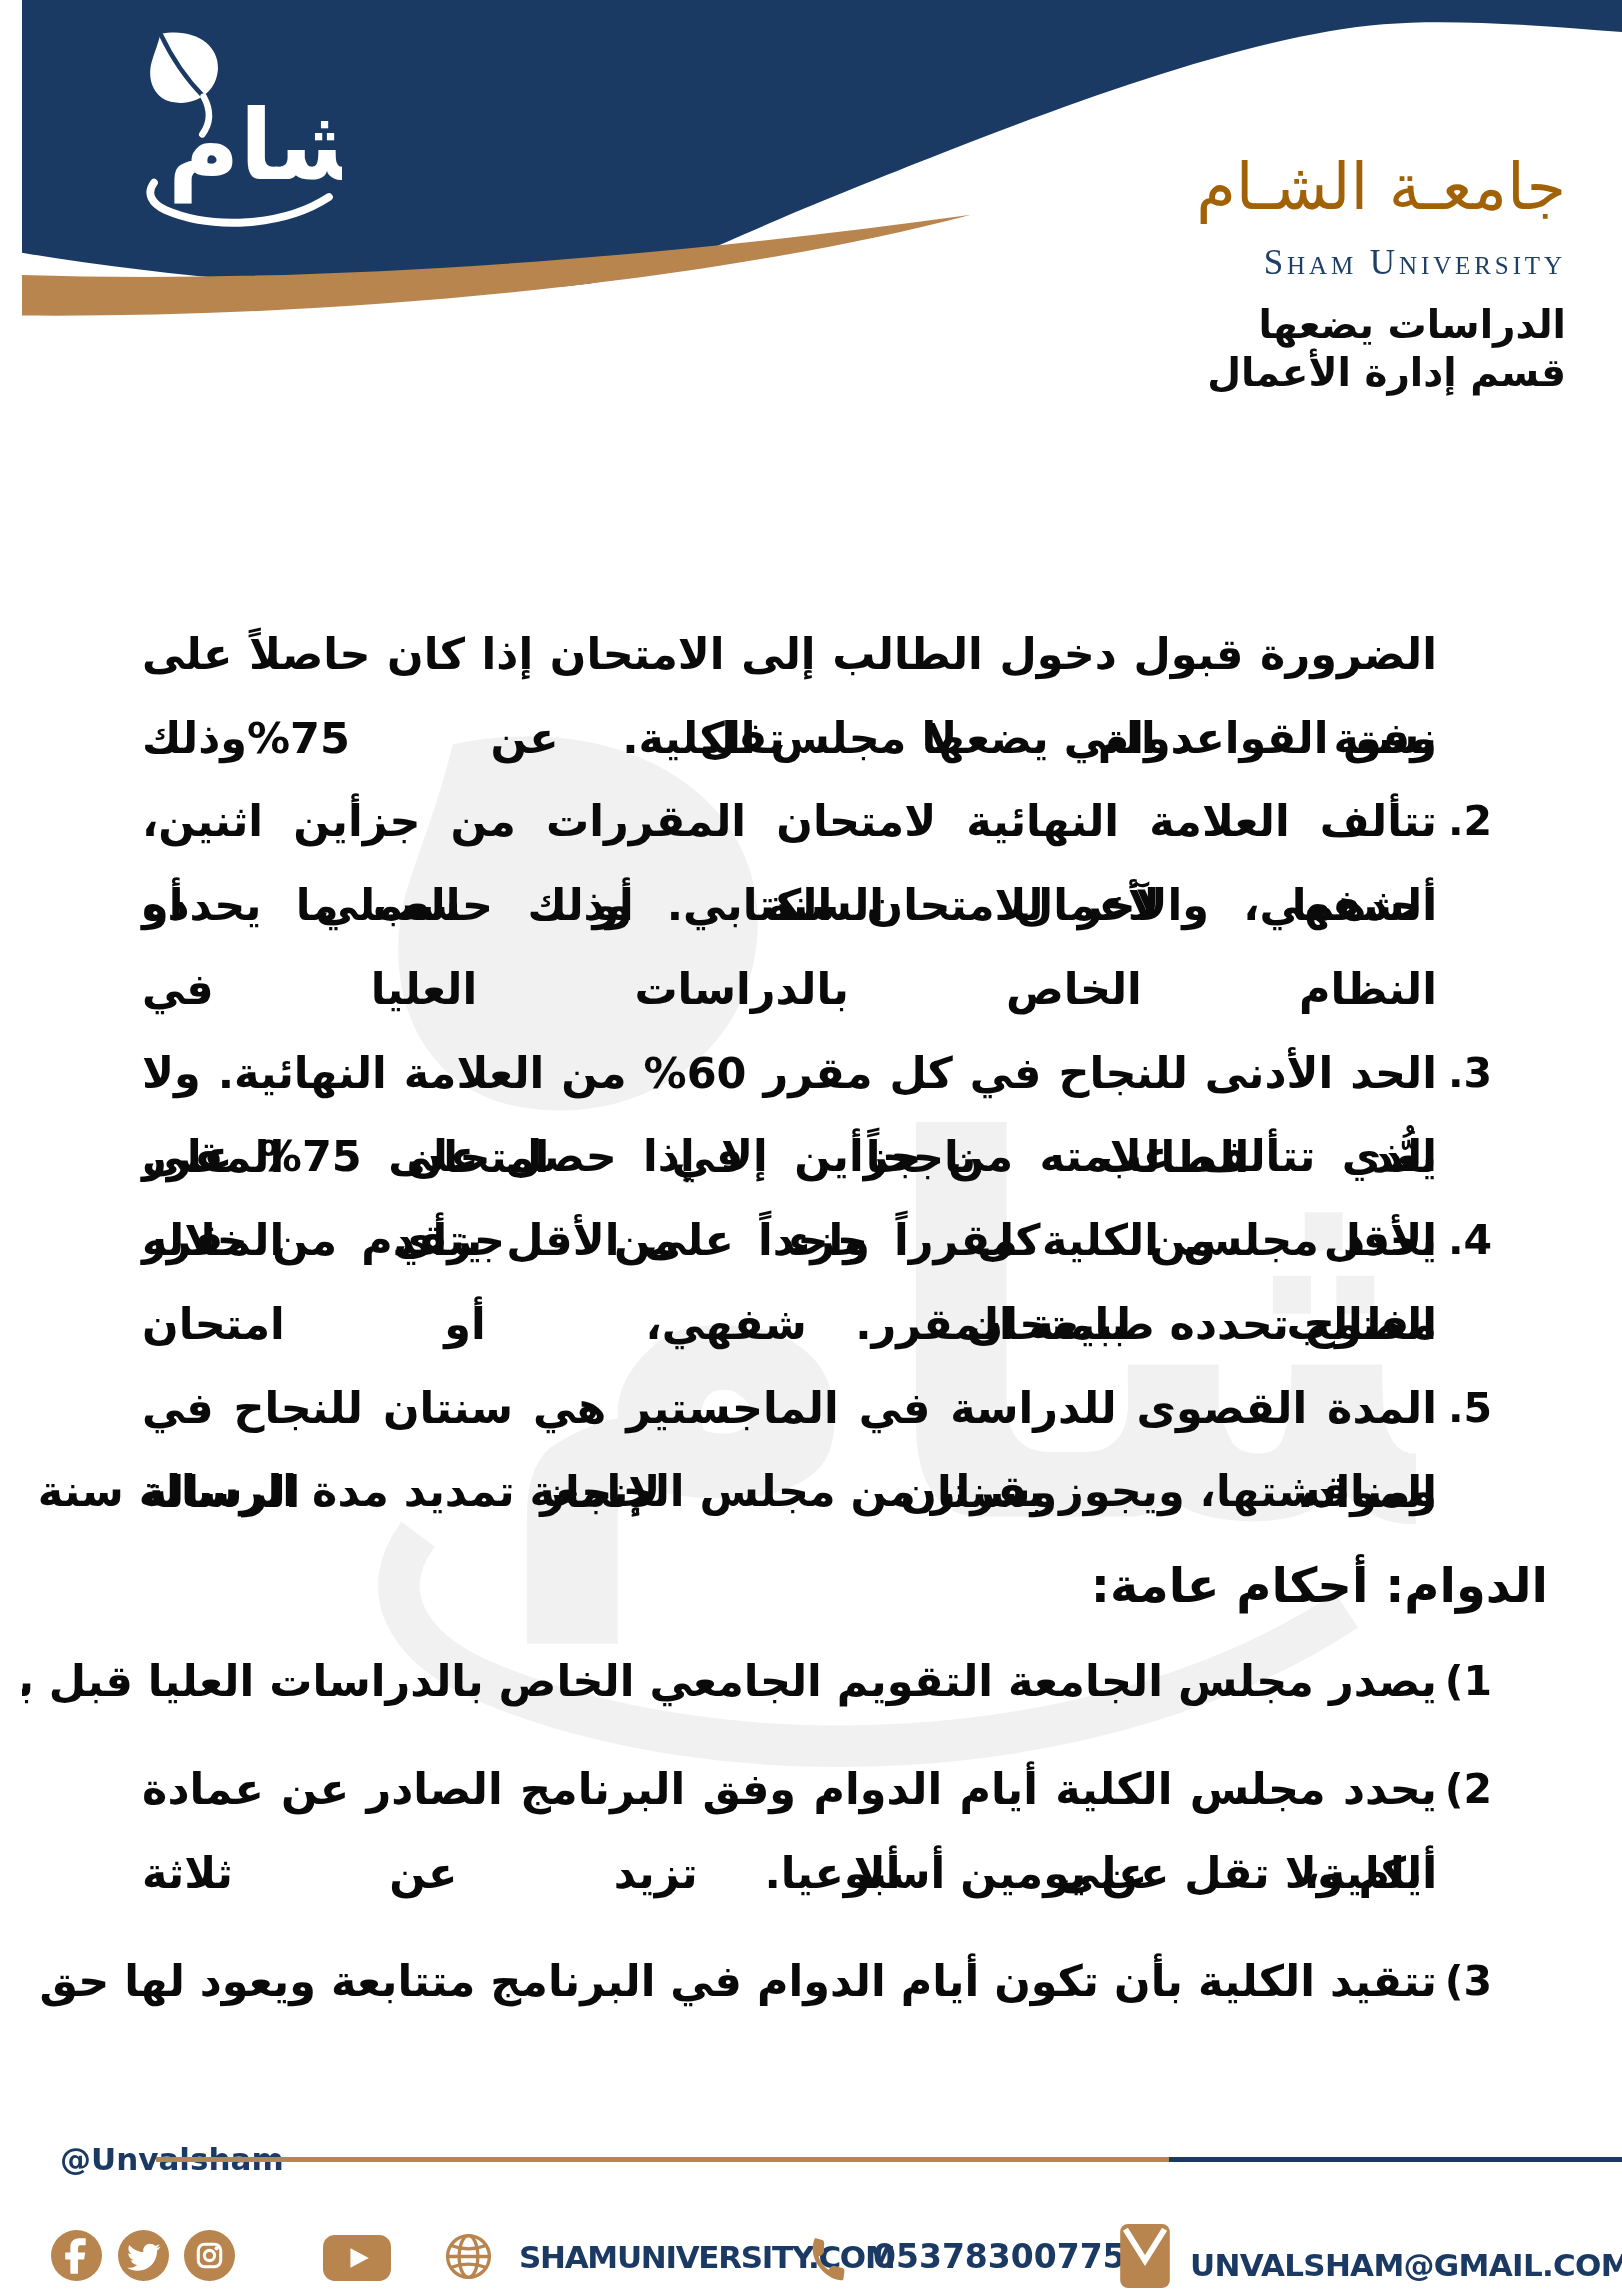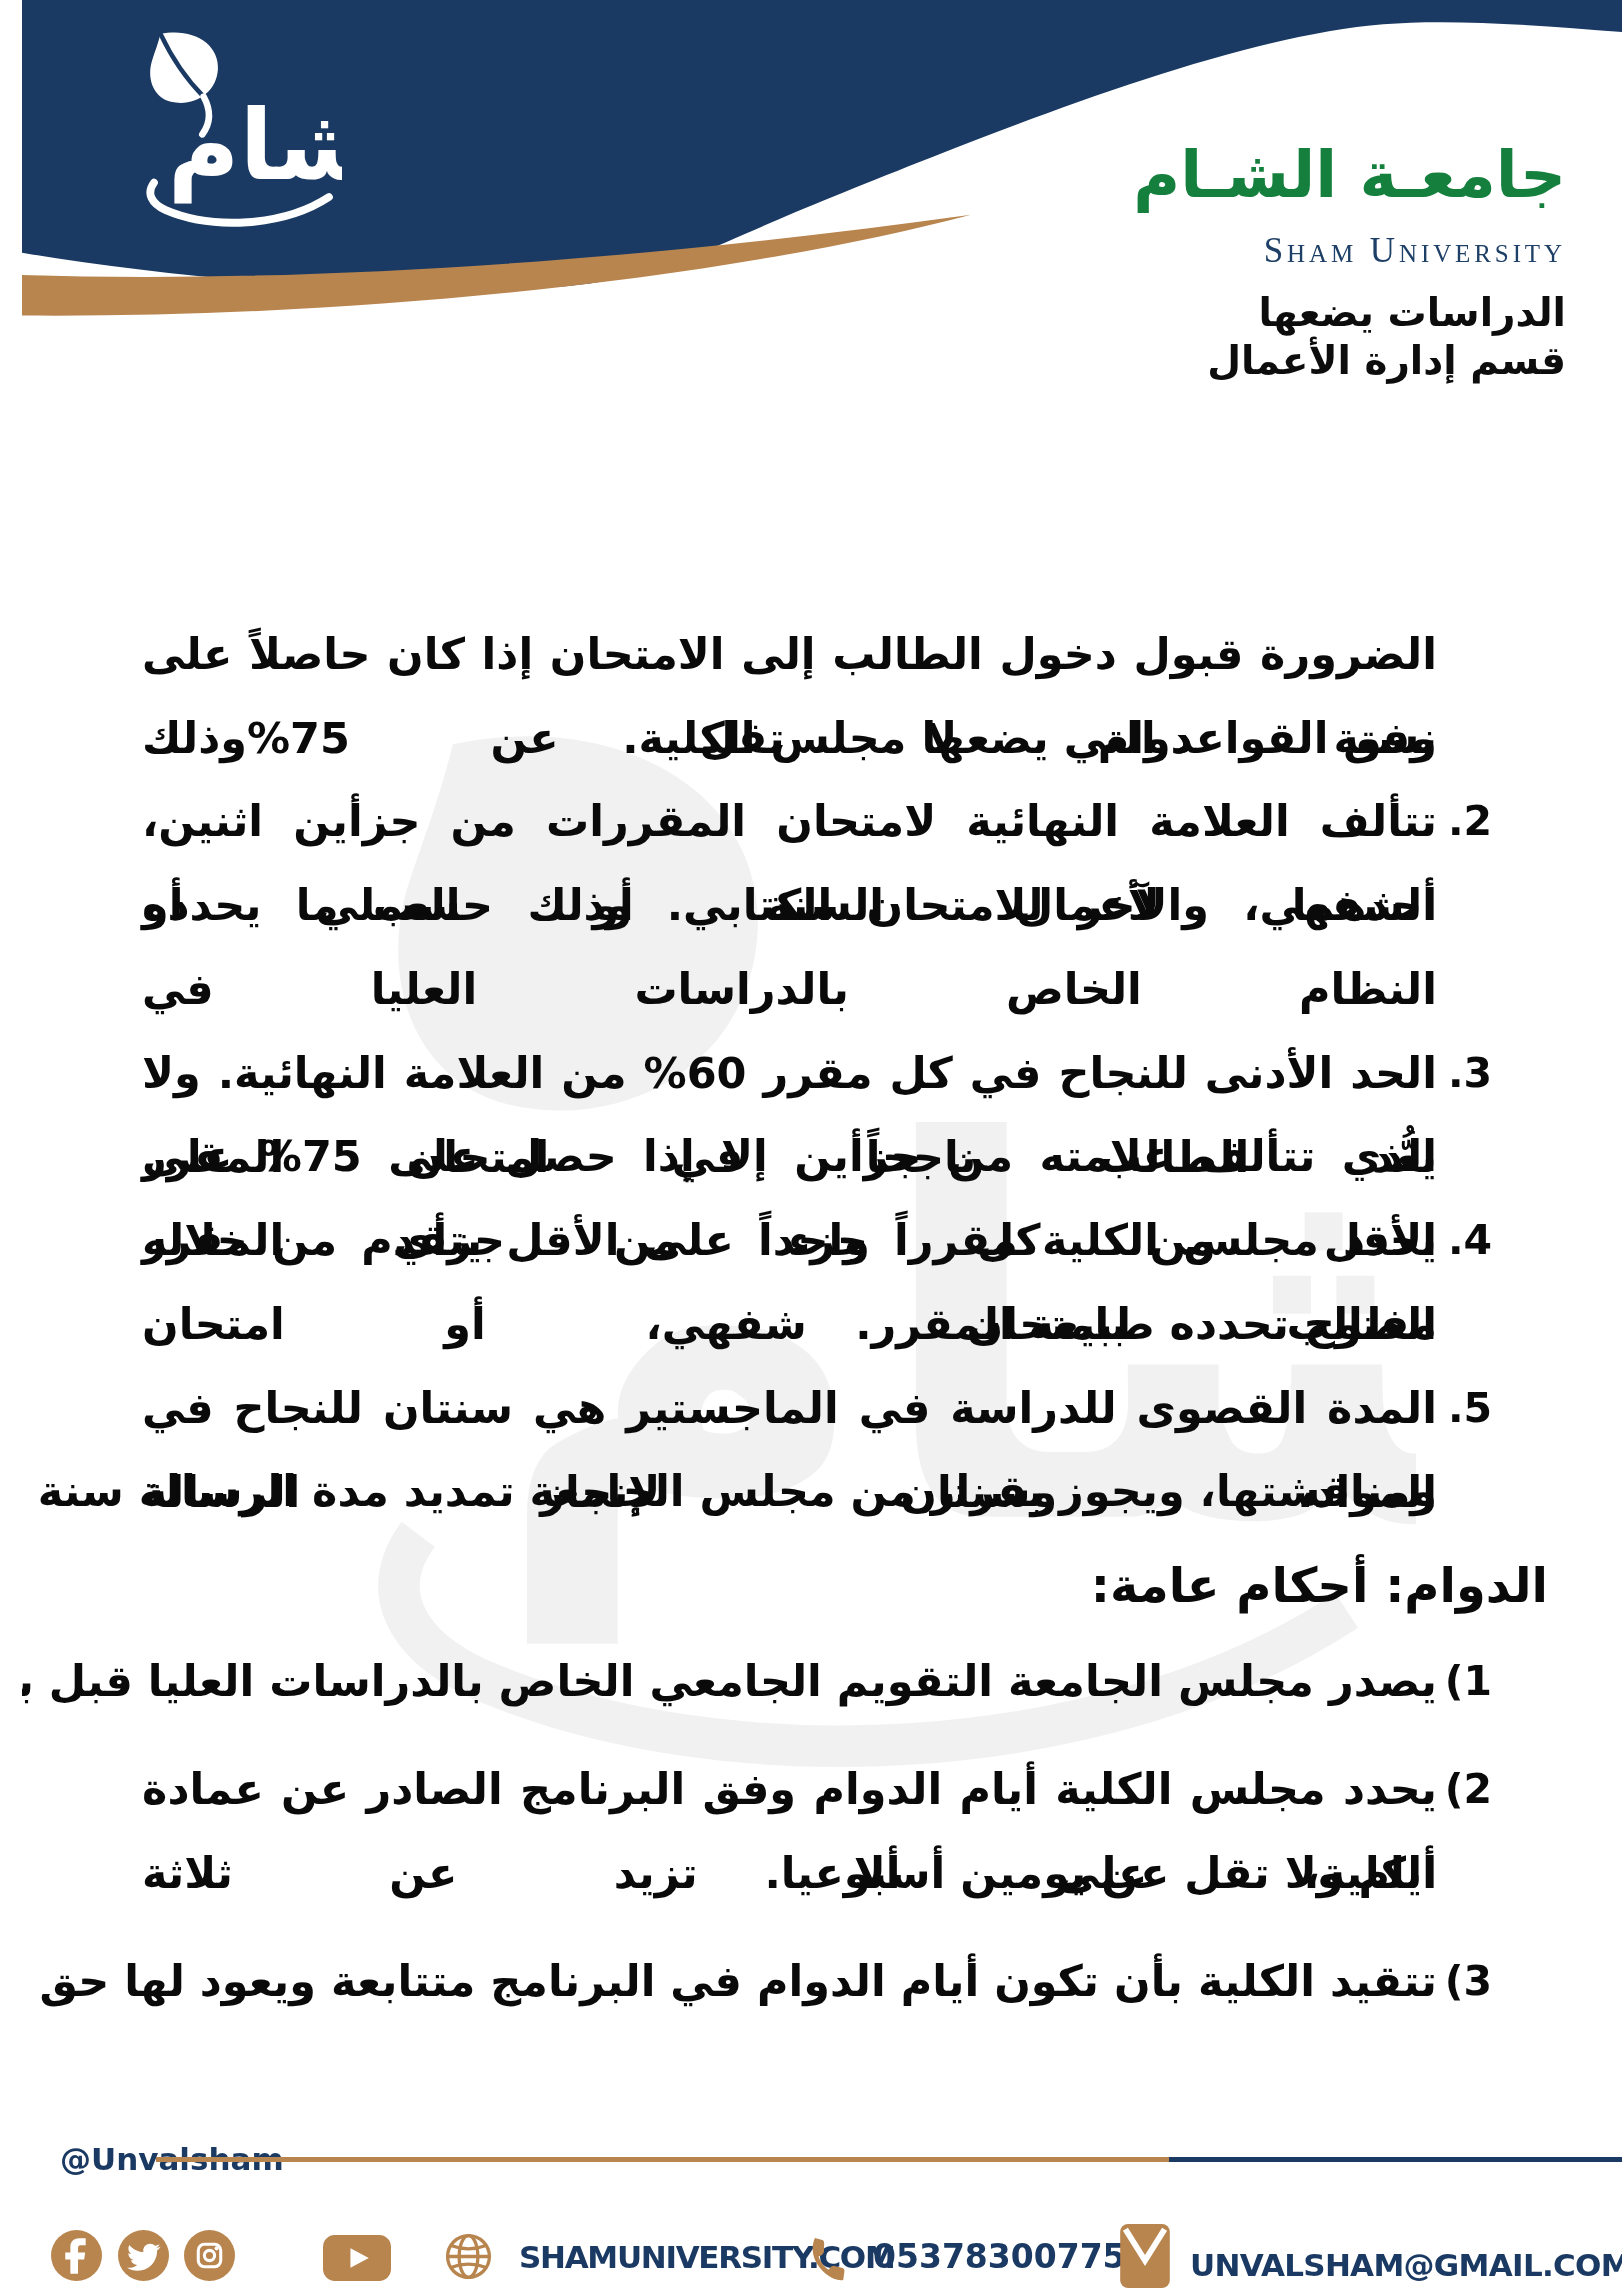--- a/index.html
+++ b/index.html
@@ -2,21 +2,21 @@
 <html lang="ar" dir="rtl" style="font-size:10.5px"><head>
 <meta charset="utf-8">
 <style>
   html,body{margin:0;padding:0;background:#ffffff;}
   .page{position:relative;width:1600px;height:2295px;background:#ffffff;overflow:hidden;
         font-family:"DejaVu Sans",sans-serif;}
   
   .hdr-svg{position:absolute;top:0;left:0;width:1623px;height:419px;}
   .logo{position:absolute;top:26px;left:98px;width:222px;height:209px;}
   .hdr-right{position:absolute;top:141px;right:56px;width:298px;text-align:center;direction:rtl;}
-  .ttl-ar{font-size:64px;line-height:69px;color:#15803d;font-weight:bold;white-space:nowrap;}
+  .ttl-ar{font-size:64px;line-height:69px;color:#a16207;font-weight:normal;white-space:nowrap;margin-top:12px;}
   .ttl-en{font-family:Liberation Serif, serif;font-variant:small-caps;font-size:35px;line-height:41px;
           letter-spacing:3.9px;color:#1e3f66;white-space:nowrap;margin-top:20px;}
   .dep{font-size:39px;line-height:48px;color:#0d0d0d;font-weight:bold;white-space:nowrap;}
   .dep1{margin-top:18.3px;}
   
   .wm{position:absolute;top:537px;left:216px;width:1178px;height:1440px;opacity:0.05;pointer-events:none;}
   
   .bodywrap{position:absolute;top:589px;right:185px;left:120px;height:1505px;direction:rtl;color:#0a0a0a;}
   .bl{position:absolute;right:0;left:0;height:84px;line-height:84px;font-size:43px;font-weight:bold;
       text-align:right;white-space:nowrap;}

